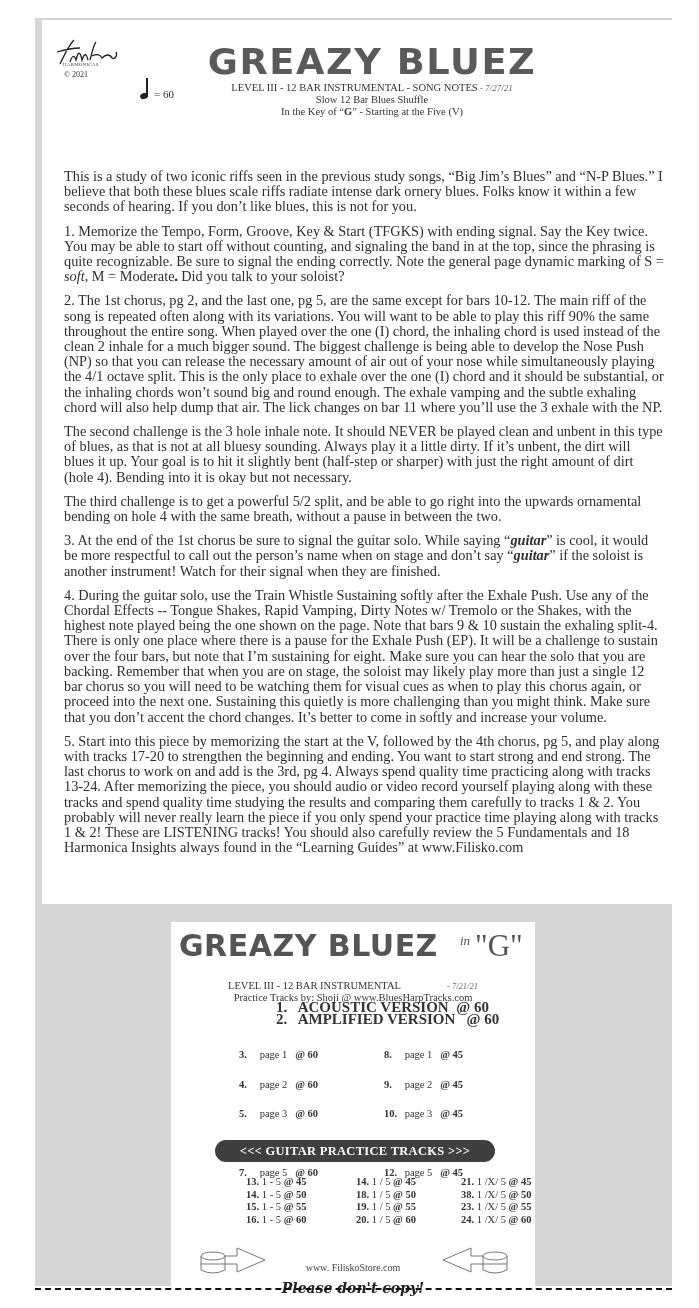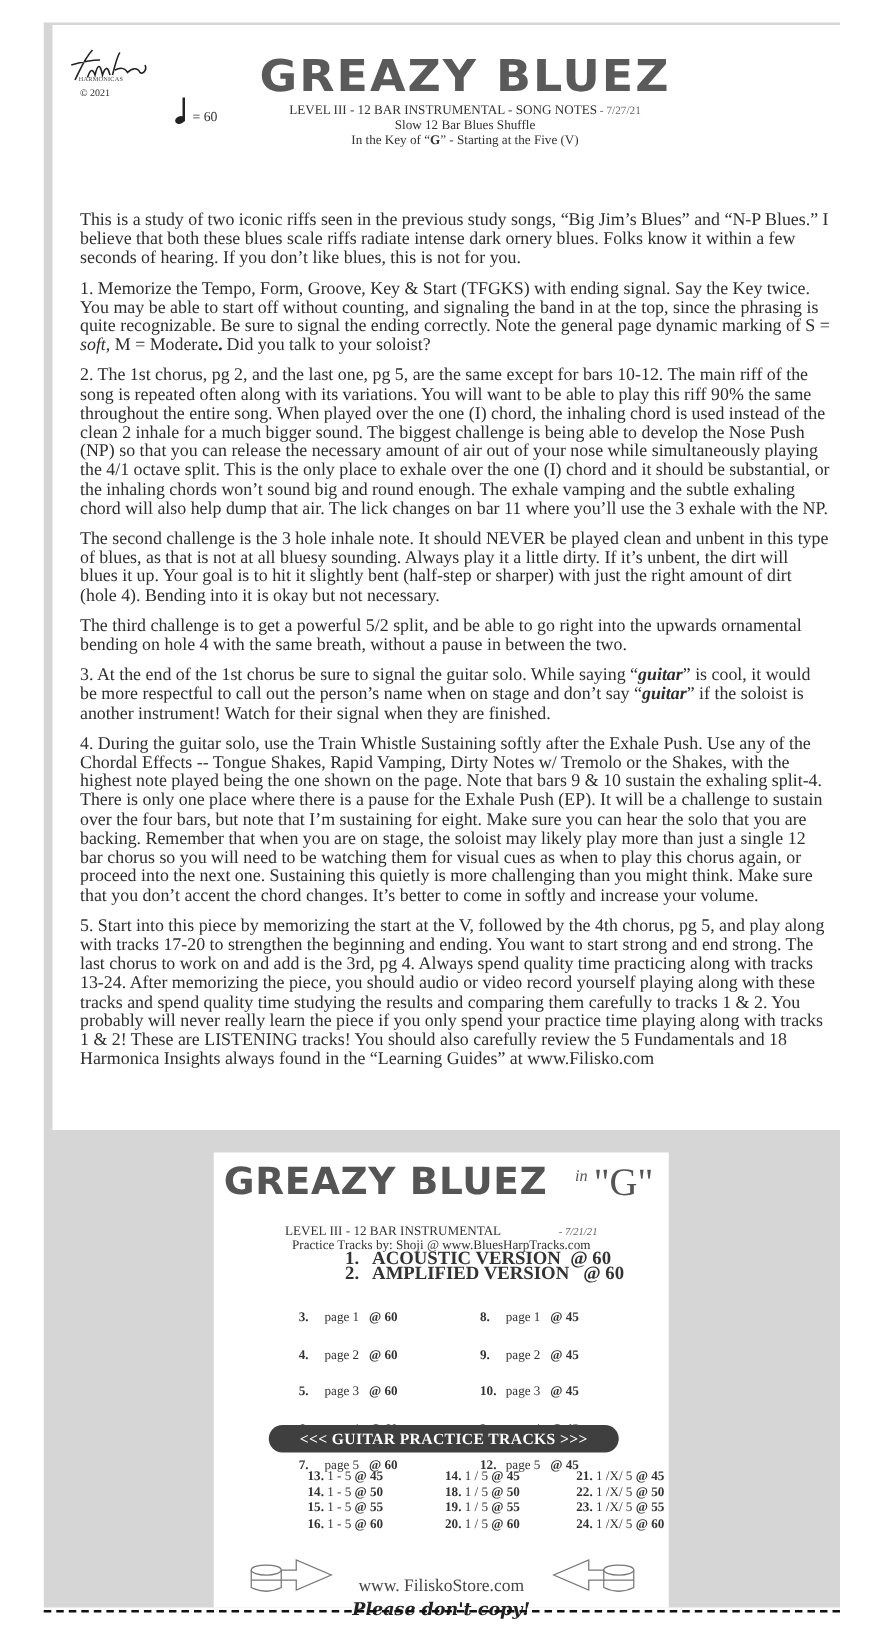--- a/index.html
+++ b/index.html
@@ -20,21 +20,21 @@
   .tempo { position: absolute; left: 98px; top: 58px; font-size: 11px; color:#333; display:flex; align-items:flex-end; gap:4px; }
   .note { display:inline-block; width: 10px; height: 22px; position: relative; }
   .note .stem { position:absolute; left:6px; top:0; width:1.5px; height:19px; background:#222; }
   .note .head { position:absolute; left:0; top:15px; width:8px; height:6px; background:#222; border-radius:50%; transform: rotate(-20deg); }
   .title {
     position: absolute; left: 170px; top: 22px; width: 320px; text-align: center;
     font-family: "DejaVu Sans", sans-serif; font-weight: bold; font-size: 35px; letter-spacing: 1.5px; color: #5a5a5a;
     transform: scaleX(1.05); transform-origin: center;
   }
   .subhead { position: absolute; left: 130px; top: 62px; width: 400px; text-align: center; font-size: 10.5px; line-height: 12px; color:#333; }
-  .subhead .small { font-size: 9px; color:#666; }
+  .subhead .small { font-size: 9px; font-style: italic; color:#666; }
   .body-text {
     position: absolute; left: 22px; top: 149px; width: 600px; font-size: 14.3px; line-height: 15.2px; color:#2e2e2e;
   }
   .body-text p { margin: 0 0 9px 0; }
   .page2 {
     position: absolute; left: 171px; top: 922px; width: 364px; height: 364px; background: #ffffff;
   }
   .p2-title {
     position: absolute; left: 8px; top: 6px; white-space: nowrap;
     font-family: "DejaVu Sans", sans-serif; font-weight: bold; font-size: 30px; letter-spacing: 0.5px; color:#555;
@@ -50,21 +50,21 @@
   .at { font-weight: bold; }
   .guitar-banner {
     position:absolute; left: 44px; top: 218px; width: 280px; height: 22px; background:#3f3f3f; border-radius: 11px;
     color:#fff; font-weight:bold; font-size: 12.5px; line-height: 22px; text-align:center; letter-spacing: 0.3px;
   }
   .tracks-grid { position:absolute; left: 35px; top: 254px; width: 310px; display:grid; grid-template-columns: 110px 105px 100px; font-size: 10.5px; line-height: 12.5px; color:#333;margin-left:40px; }
   .tracks-grid .n { font-weight:bold; }
   .tracks-grid .v { font-weight:bold; }
   .footer { position:absolute; left: 0; top: 320px; width: 364px; height: 40px; }
   .please { position:absolute; left: 0; top: 2px; width: 364px; text-align:center; font-family: "DejaVu Serif", serif; font-weight:bold; font-style: italic; font-size: 14px; color:#222;margin-top:36px; }
-  .store { position:absolute; left: 0; top: 20px; width: 364px; text-align:center; font-size: 14px; color:#444; }
+  .store { position:absolute; left: 0; top: 20px; width: 364px; text-align:center; font-size: 10px; color:#444; }
   .arrow-left { position:absolute; left: 28px; top: 0; }
   .arrow-right { position:absolute; left: 268px; top: 0; }
   .dash-line {
     position:absolute; left: 35px; top: 1288px; width: 637px; height: 0; border-top: 2.5px dashed #111;
   }
 </style>
 </head>
 <body>
 
 <div class="gray-frame"></div>
@@ -135,21 +135,21 @@
     </div>
 
   <div class="guitar-banner">&lt;&lt;&lt;  GUITAR PRACTICE TRACKS  &gt;&gt;&gt;</div>
 
   <div class="tracks-grid" id="tracksGrid">
       <div><span class="n">13.</span> <span>1 - 5</span> <span class="v">@ 45</span></div>
       <div><span class="n">14.</span> <span>1 / 5</span> <span class="v">@ 45</span></div>
       <div><span class="n">21.</span> <span>1 /X/ 5</span> <span class="v">@ 45</span></div>
       <div><span class="n">14.</span> <span>1 - 5</span> <span class="v">@ 50</span></div>
       <div><span class="n">18.</span> <span>1 / 5</span> <span class="v">@ 50</span></div>
-      <div><span class="n">22.</span> <span>1 /X/ 5</span> <span class="v">@ 50</span></div>
+      <div><span class="n">38.</span> <span>1 /X/ 5</span> <span class="v">@ 50</span></div>
       <div><span class="n">15.</span> <span>1 - 5</span> <span class="v">@ 55</span></div>
       <div><span class="n">19.</span> <span>1 / 5</span> <span class="v">@ 55</span></div>
       <div><span class="n">23.</span> <span>1 /X/ 5</span> <span class="v">@ 55</span></div>
       <div><span class="n">16.</span> <span>1 - 5</span> <span class="v">@ 60</span></div>
       <div><span class="n">20.</span> <span>1 / 5</span> <span class="v">@ 60</span></div>
       <div><span class="n">24.</span> <span>1 /X/ 5</span> <span class="v">@ 60</span></div>
     </div>
 
   <div class="footer">
     <svg class="arrow-left" width="70" height="36" viewBox="0 0 70 36">

